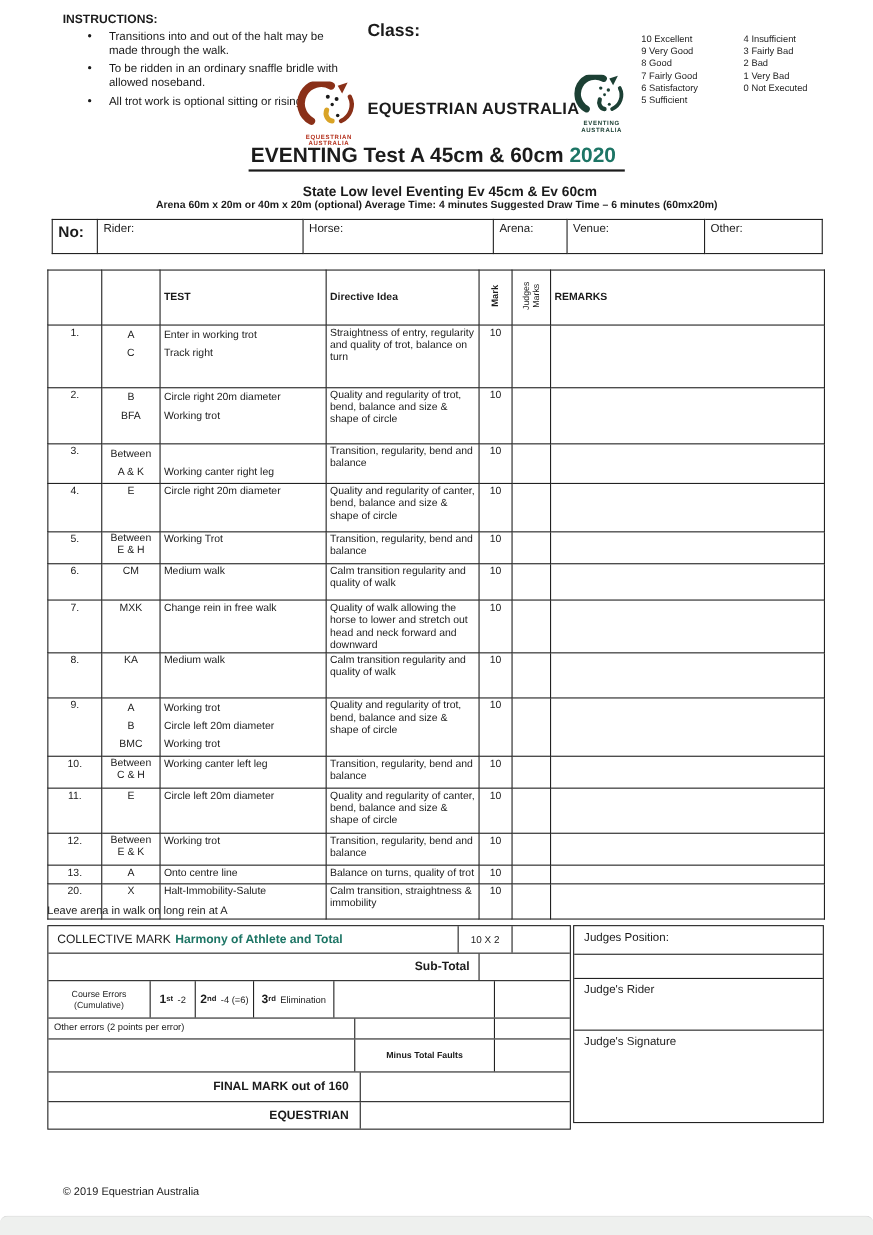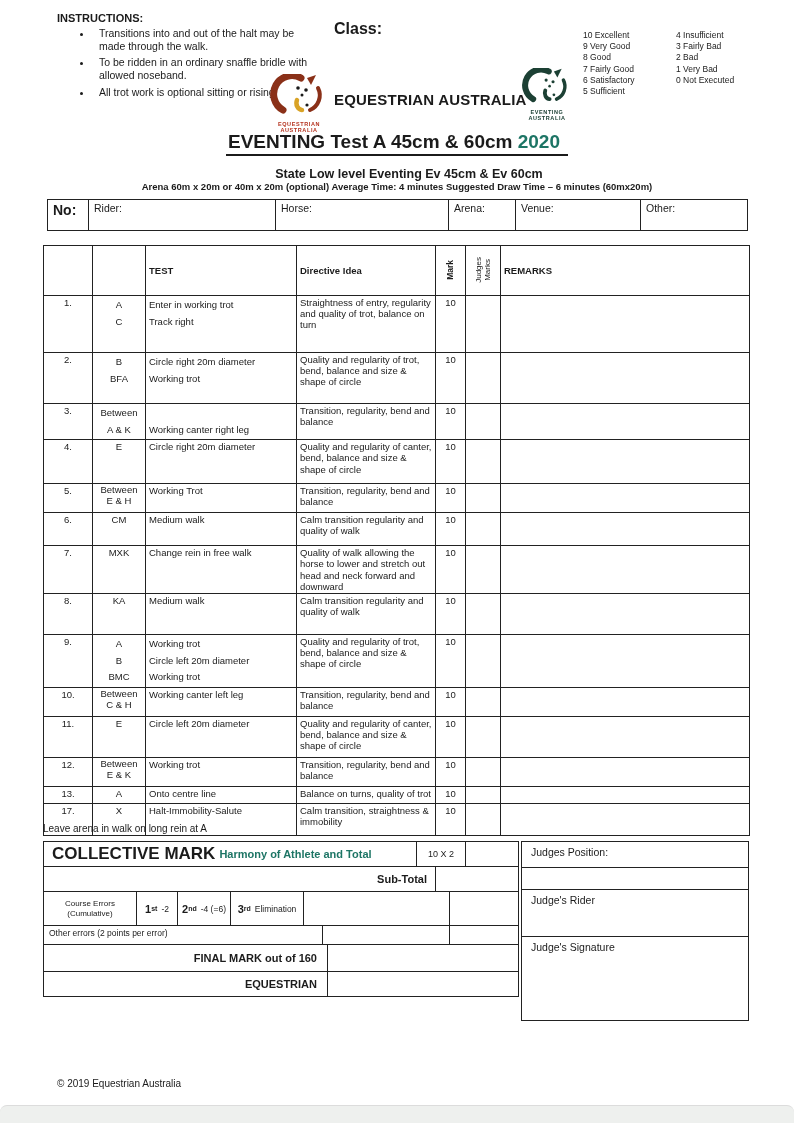--- a/index.html
+++ b/index.html
@@ -54,21 +54,21 @@
   .loose .c-let,.loose .c-test{line-height:1.75;}
   .tight .c-let{line-height:1.15;}
   
   .leave-note{left:43px;top:823px;font-size:10px;}
   .bl{left:43px;top:841px;width:476px;border:1.5px solid #222;box-sizing:border-box;}
   .bl-row{display:flex;border-top:1.5px solid #222;}
   .bl-row:first-child{border-top:none;}
   .bl-row>div{border-left:1.5px solid #222;box-sizing:border-box;overflow:hidden;}
   .bl-row>div:first-child{border-left:none;}
   .v-center{display:flex;align-items:center;}
-  .collective-label{font-size:17px;font-weight:bold;padding-left:8px;}
+  .collective-label{font-size:11px;font-weight:normal;padding-left:8px;}
   .harmony{color:#1d7565;font-weight:bold;font-size:11px;margin-left:4px;}
   .mult{justify-content:center;font-size:9px;}
   .subtotal{justify-content:flex-end;font-size:11px;font-weight:bold;padding-right:8px;}
   .ce-label{flex-direction:column;justify-content:center;text-align:center;font-size:8px;line-height:1.2;white-space:pre-line;}
   .err{justify-content:center;font-size:8.5px;}
   .err .ord{font-size:11px;font-weight:bold;}
   .err sup{font-size:7px;font-weight:bold;}
   .err .errval{margin-left:4px;}
   .other-err{font-size:8.5px;align-items:flex-start;padding:2px 0 0 5px;}
   .mtf{justify-content:center;font-size:8px;font-weight:bold;}
@@ -312,21 +312,21 @@
     <tr style="height:17px">
       <td class="c-num">13.</td>
       <td class="c-let">A</td>
       <td class="c-test">Onto centre line</td>
       <td class="c-dir">Balance on turns, quality of trot</td>
       <td class="c-mark">10</td>
       <td></td>
       <td></td>
     </tr>
     <tr style="height:32px">
-      <td class="c-num">17.</td>
+      <td class="c-num">20.</td>
       <td class="c-let">X</td>
       <td class="c-test">Halt-Immobility-Salute</td>
       <td class="c-dir">Calm transition, straightness &amp; immobility</td>
       <td class="c-mark">10</td>
       <td></td>
       <td></td>
     </tr>
   </tbody>
     </table>
 
@@ -364,20 +364,25 @@
           <span class="errval">Elimination</span>
         </div>
       <div style="width:146px"></div>
       <div style="flex:1"></div>
     </div>
     <div class="bl-row" style="height:18px">
       <div class="v-center other-err" style="width:278px">Other errors (2 points per error)</div>
       <div style="width:127px"></div>
       <div style="flex:1"></div>
     </div>
+    <div class="bl-row" style="height:29px">
+      <div style="width:278px"></div>
+      <div class="v-center mtf" style="width:127px">Minus Total Faults</div>
+      <div style="flex:1"></div>
+    </div>
     <div class="bl-row" style="height:26px">
       <div class="v-center big-right" style="width:283px">FINAL MARK out of 160</div>
       <div style="flex:1"></div>
     </div>
     <div class="bl-row" style="height:24px">
       <div class="v-center big-right" style="width:283px">EQUESTRIAN</div>
       <div style="flex:1"></div>
     </div>
   </div>
 

